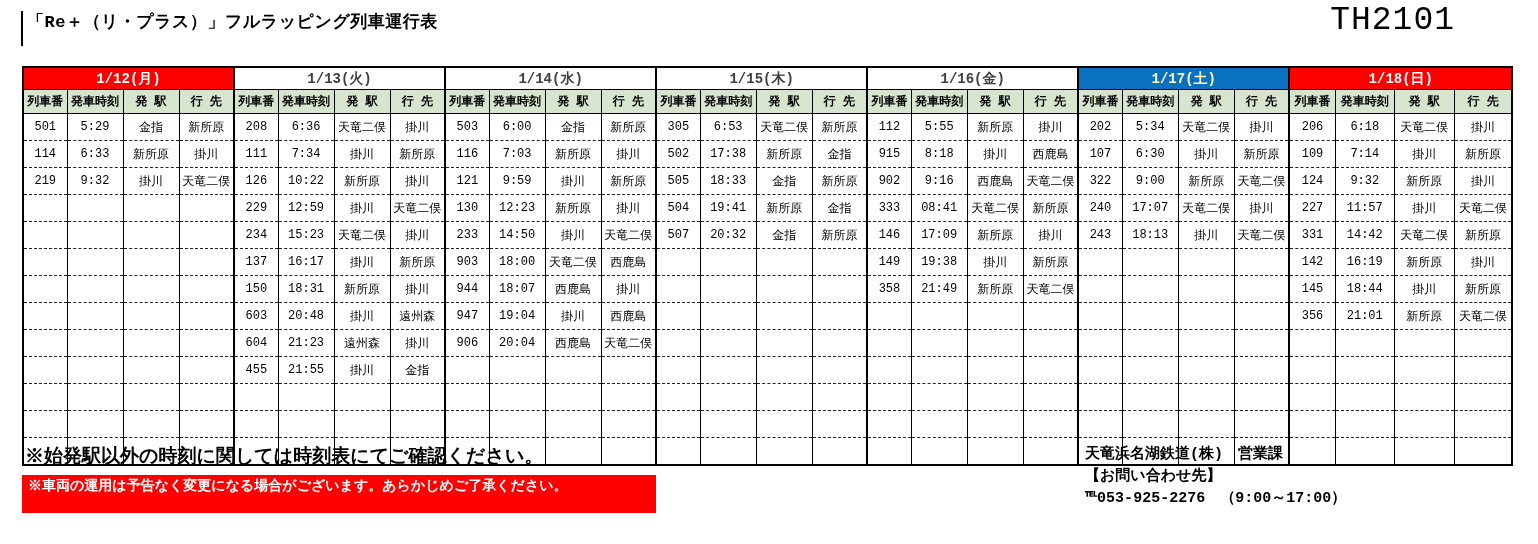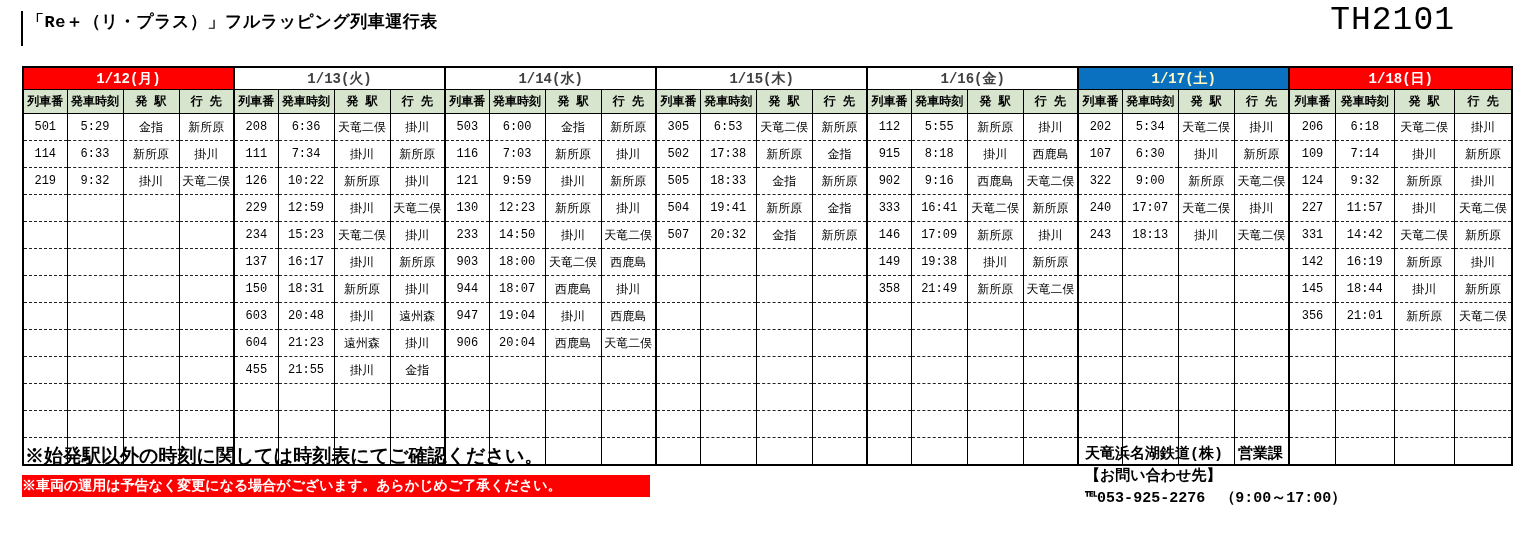--- a/index.html
+++ b/index.html
@@ -56,24 +56,24 @@
   }
   tbody tr:first-child td.cell{border-top:1px solid #000;}
   tbody tr:last-child td.cell{border-bottom:2px solid #000;}
   .grp{border-left:2px solid #000 !important;}
   .note-plain{
     position:absolute;left:25px;top:443px;
     font-size:19px;font-weight:bold;white-space:nowrap;
   }
   .note-red{
     position:absolute;left:22px;top:475px;
-    width:628px;height:22px;line-height:22px;
+    width:628px;height:38px;line-height:22px;
     background:#FF0000;color:#ffffff;
     font-size:14px;font-weight:bold;
-    white-space:nowrap;
+    padding-left:6px;white-space:nowrap;
   }
   .contact{
     position:absolute;left:1085px;top:444px;
     font-size:15px;font-weight:bold;line-height:22px;white-space:nowrap;
   }
 </style>
 </head>
 <body>
 
 <div class="page">
@@ -258,21 +258,21 @@
           <td class="cell">天竜二俣</td>
           <td class="cell grp">130</td>
           <td class="cell">12:23</td>
           <td class="cell">新所原</td>
           <td class="cell">掛川</td>
           <td class="cell grp">504</td>
           <td class="cell">19:41</td>
           <td class="cell">新所原</td>
           <td class="cell">金指</td>
           <td class="cell grp">333</td>
-          <td class="cell">16:41</td>
+          <td class="cell">08:41</td>
           <td class="cell">天竜二俣</td>
           <td class="cell">新所原</td>
           <td class="cell grp">240</td>
           <td class="cell">17:07</td>
           <td class="cell">天竜二俣</td>
           <td class="cell">掛川</td>
           <td class="cell grp">227</td>
           <td class="cell">11:57</td>
           <td class="cell">掛川</td>
           <td class="cell">天竜二俣</td>

